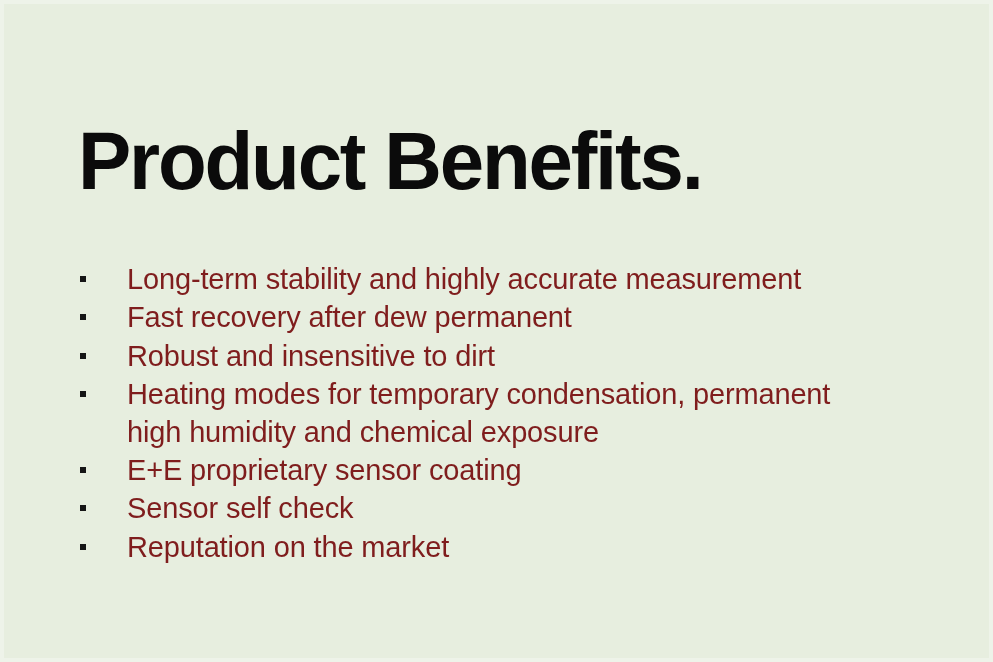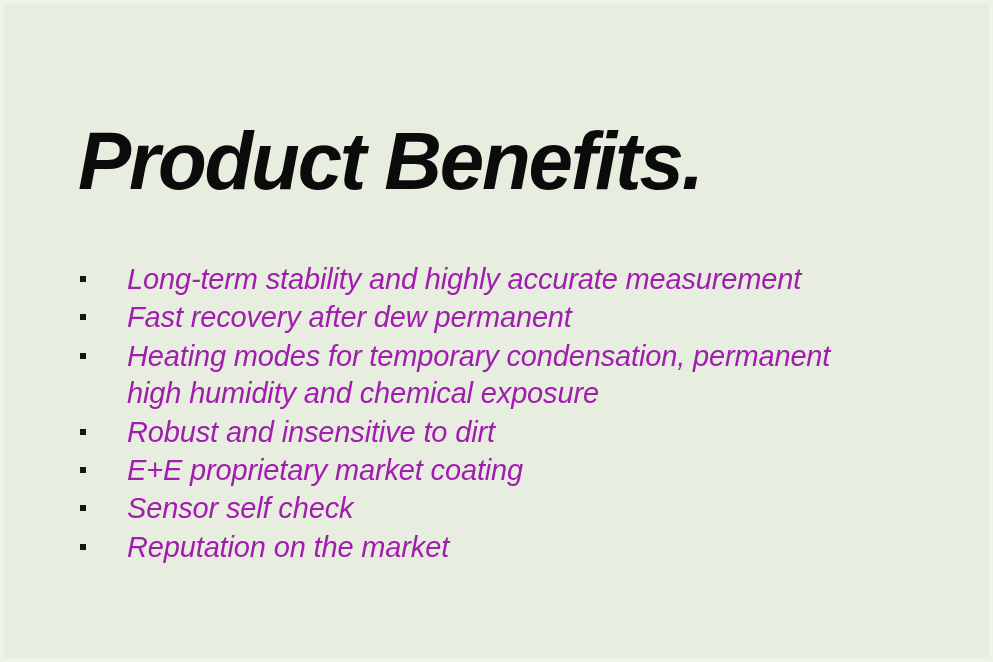--- a/index.html
+++ b/index.html
@@ -18,21 +18,20 @@
 
   #slide {
     position: relative;
     width: 993px;
     height: 662px;
     box-sizing: border-box;
     background: #e7eedf;
     
     border: 4px solid #eef3e9;
     overflow: hidden;
-    font-style: italic;
   }
 
   
   #slide-title {
     position: absolute;
     left: 74px;
     top: 117px;
     margin: 0;
     color: #0b0b0b;
     font-family: "Liberation Sans", sans-serif;
@@ -54,21 +53,21 @@
     margin: 0;
     padding: 0;
     list-style: none;
   }
 
   #benefits-list .bullet-row {
     position: relative;
     display: block;
     padding-left: 49px;
     margin: 0 0 1px 0;
-    color: #a21caf;
+    color: #7f1d1d;
     font-family: "Liberation Sans", sans-serif;
     font-weight: 400;
     font-size: 29px;
     line-height: 37.4px;
     letter-spacing: -0.15px;
   }
 
   #benefits-list .bullet-marker {
     position: absolute;
     left: 2px;
@@ -97,32 +96,32 @@
       <span class="bullet-text">Long-term stability and highly accurate measurement</span>
     </li>
 
     <li class="bullet-row">
       <span class="bullet-marker"></span>
       <span class="bullet-text">Fast recovery after dew permanent</span>
     </li>
 
     <li class="bullet-row">
       <span class="bullet-marker"></span>
+      <span class="bullet-text">Robust and insensitive to dirt</span>
+    </li>
+
+    <li class="bullet-row">
+      <span class="bullet-marker"></span>
       <span class="bullet-text">Heating modes for temporary condensation, permanent
 high humidity and chemical exposure</span>
     </li>
 
     <li class="bullet-row">
       <span class="bullet-marker"></span>
-      <span class="bullet-text">Robust and insensitive to dirt</span>
-    </li>
-
-    <li class="bullet-row">
-      <span class="bullet-marker"></span>
-      <span class="bullet-text">E+E proprietary market coating</span>
+      <span class="bullet-text">E+E proprietary sensor coating</span>
     </li>
 
     <li class="bullet-row">
       <span class="bullet-marker"></span>
       <span class="bullet-text">Sensor self check</span>
     </li>
 
     <li class="bullet-row">
       <span class="bullet-marker"></span>
       <span class="bullet-text">Reputation on the market</span>

